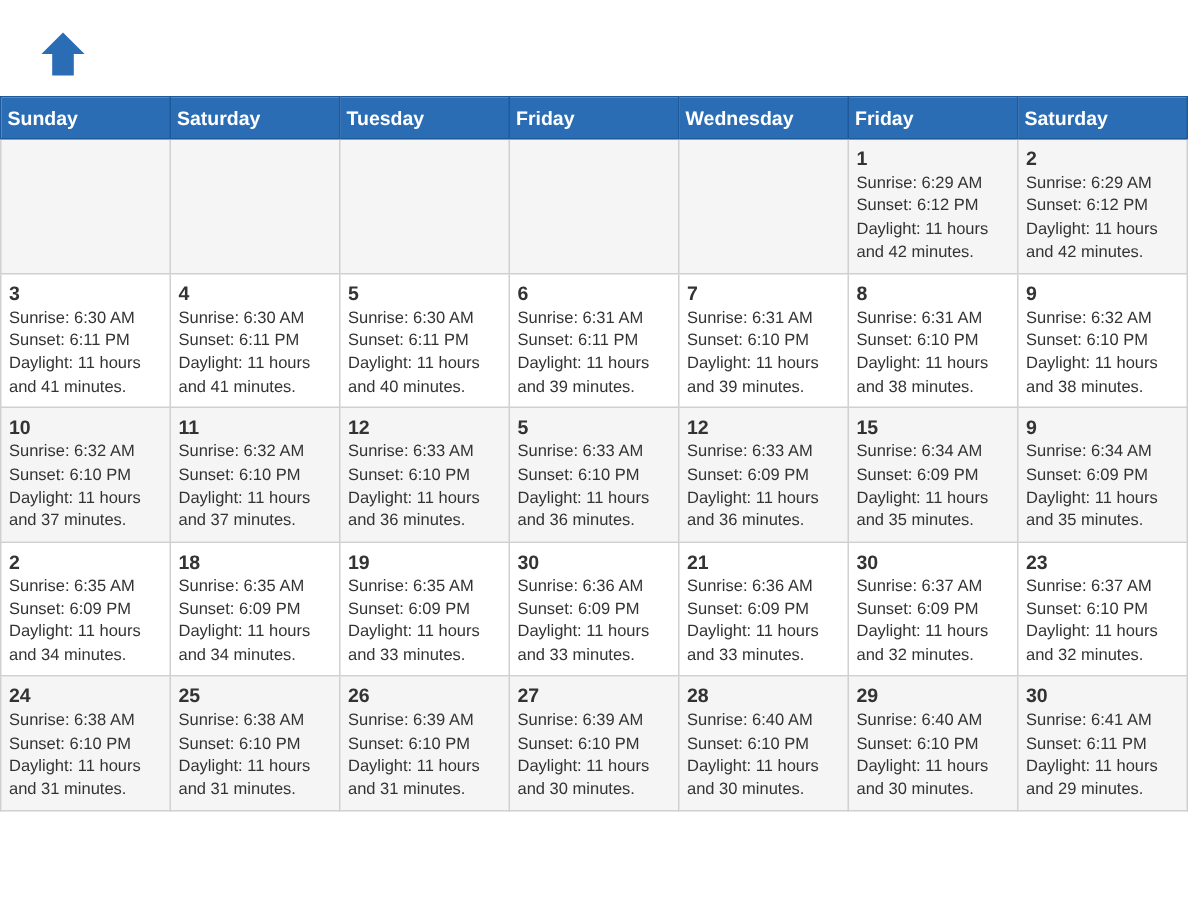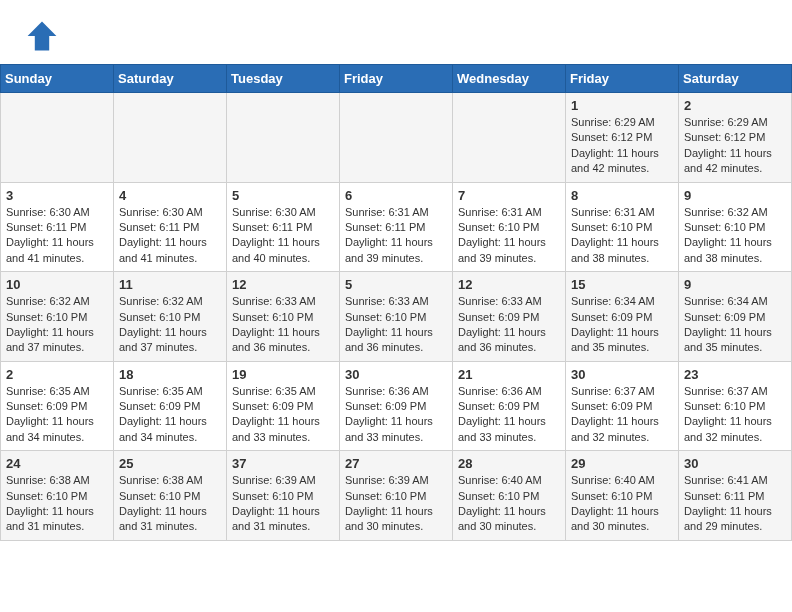--- a/index.html
+++ b/index.html
@@ -319,21 +319,21 @@
 and 31 minutes.</div>
         </td>
         <td>
           <span class="day-num">25</span>
           <div class="day-info" style="white-space: pre-line;">Sunrise: 6:38 AM
 Sunset: 6:10 PM
 Daylight: 11 hours
 and 31 minutes.</div>
         </td>
         <td>
-          <span class="day-num">37</span>
+          <span class="day-num">26</span>
           <div class="day-info" style="white-space: pre-line;">Sunrise: 6:39 AM
 Sunset: 6:10 PM
 Daylight: 11 hours
 and 31 minutes.</div>
         </td>
         <td>
           <span class="day-num">27</span>
           <div class="day-info" style="white-space: pre-line;">Sunrise: 6:39 AM
 Sunset: 6:10 PM
 Daylight: 11 hours

